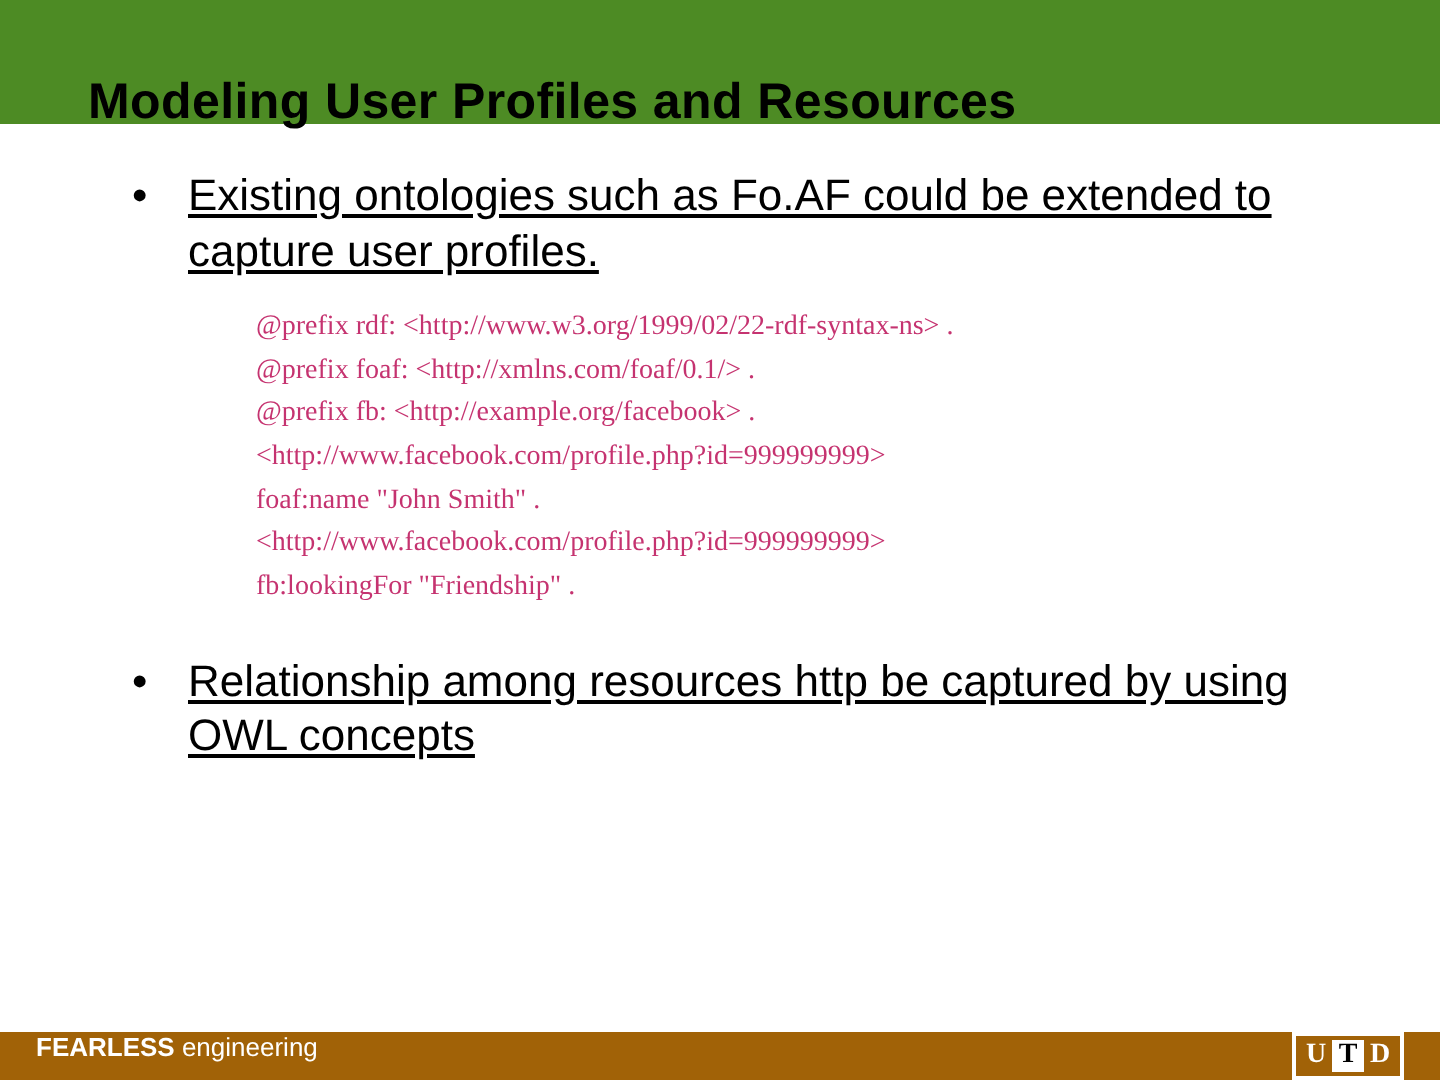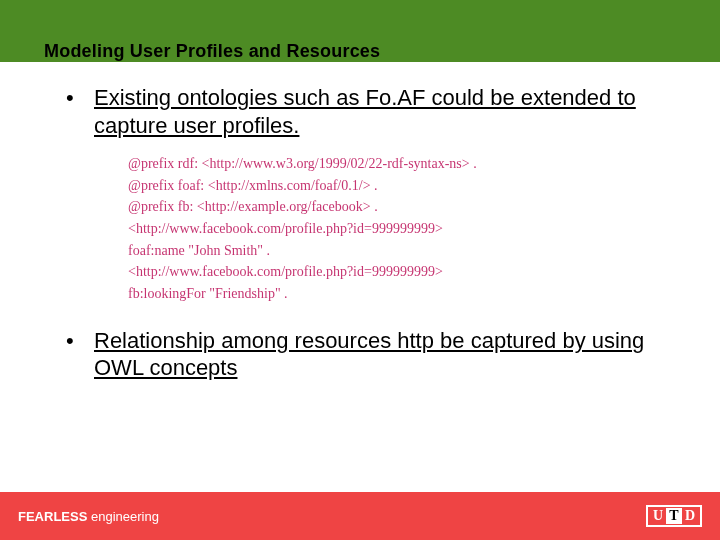--- a/index.html
+++ b/index.html
@@ -9,21 +9,21 @@
   .title-band {
     position: absolute;
     top: 0; left: 0; right: 0;
     height: 62px;
     background: #4d8b24;
     display: flex;
     align-items: center;
   }
   .title-band h1 {
     color: #000;
-    font-size: 18px;
+    font-size: 25px;
     font-weight: bold;
     padding-left: 44px;
     letter-spacing: 0.2px;
     margin-top: 40px;
   }
 
   .content {
     position: absolute;
     top: 84px;
     left: 60px;
@@ -57,24 +57,23 @@
   ul.sub > li::before {
     content: "–";
     position: absolute;
     left: 4px;
     top: 0;
   }
 
   .footer-band {
     position: absolute;
     left: 0; right: 0; bottom: 0;
-    height: 48px;
-    background: #ef4444;
+    height: 24px;
+    background: #a16207;
     display: flex;
-    align-items: center;
     justify-content: space-between;
     padding: 0 18px 0 18px;
   }
   .footer-text { font-size: 13px; color: #fff; }
   .footer-text .bold { font-weight: bold; }
 
   .utd-logo {
     display: inline-flex;
     align-items: center;
     border: 2px solid #fff;

